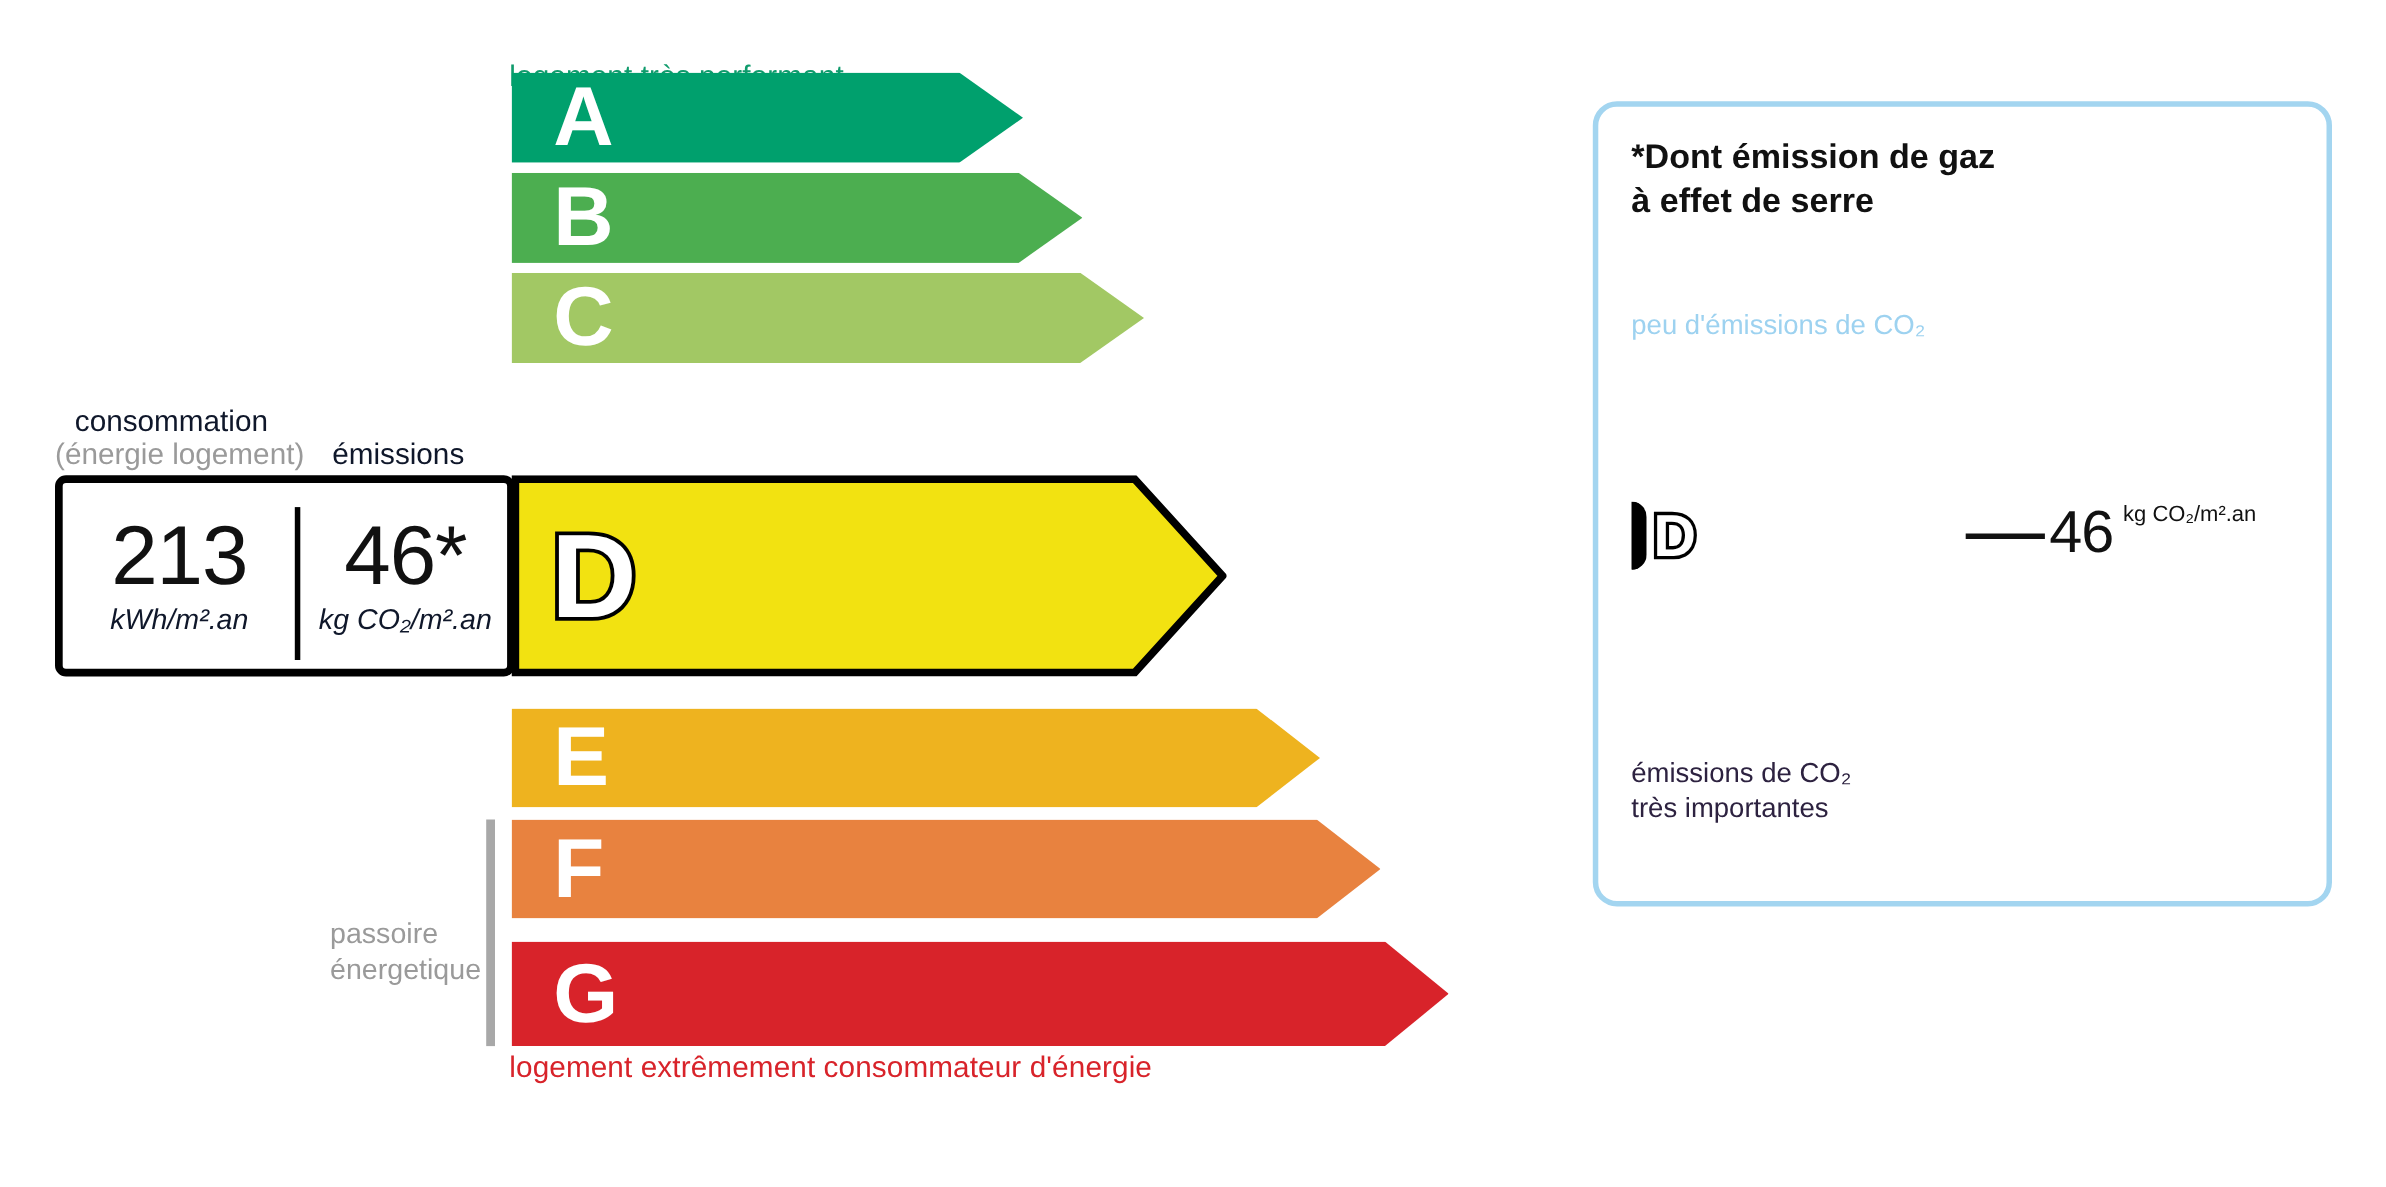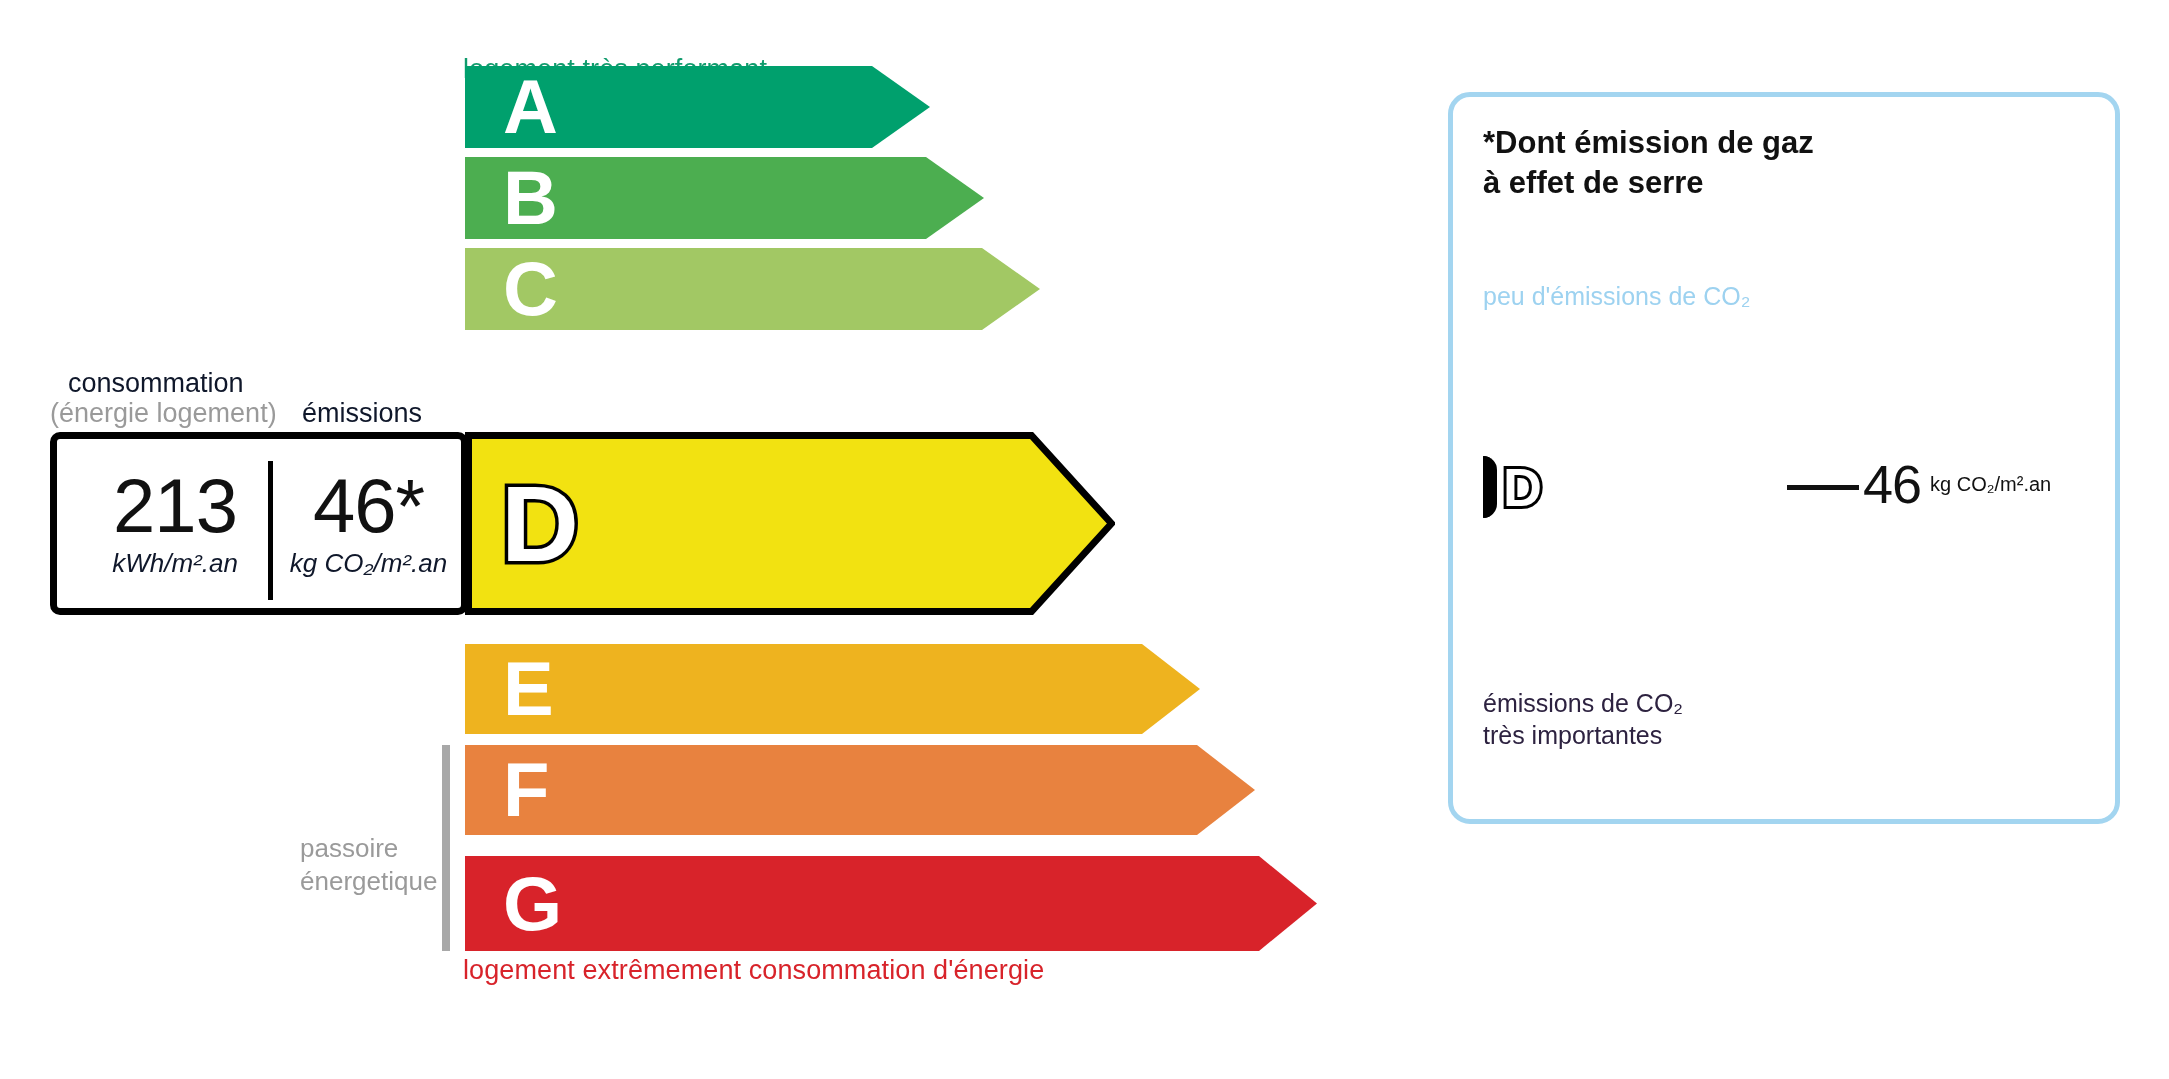--- a/index.html
+++ b/index.html
@@ -44,21 +44,21 @@
   
   #value-box{
     position:absolute;left:50px;top:432px;width:418px;height:183px;
     border:7px solid #000000;border-radius:10px;
     background:#ffffff;box-sizing:border-box;z-index:6;
   }
   #value-box .cell{
     position:absolute;top:0;height:100%;
     display:flex;flex-direction:column;align-items:center;justify-content:center;
   }
-  #cell-conso{left:12px;width:212px;text-align:right;}
+  #cell-conso{left:0;width:212px;text-align:right;}
   #cell-emis{left:212px;width:199px;}
   #value-divider{
     position:absolute;left:211px;top:22px;width:5px;height:139px;background:#000000;
   }
   .val-num{font-size:76px;line-height:0.98;color:#111111;font-weight:normal;letter-spacing:-1px;}
   .val-unit{font-size:26px;line-height:1.1;color:#0f172a;margin-top:6px;white-space:nowrap;font-style:italic;}
 
   .hdr-label{position:absolute;font-size:27px;color:#0f172a;white-space:nowrap;}
   #hdr-conso{left:68px;top:368px;}
   #hdr-conso-sub{left:50px;top:398px;color:#9a9a9a;}
@@ -110,21 +110,21 @@
     border:7px solid #000000;box-sizing:border-box;border-radius:0 999px 999px 0;
   }
   #co2-letter-D{
     left:20px;font-size:54px;color:#ffffff;
     -webkit-text-stroke:6px #000000;paint-order:stroke fill;
   }
   #co2-leader{
     position:absolute;height:5px;background:#111111;
   }
   #co2-callout{
-    position:absolute;display:flex;align-items:center;white-space:nowrap;
+    position:absolute;display:flex;align-items:flex-start;white-space:nowrap;
   }
   #co2-callout-value{font-size:54px;color:#111111;line-height:1;letter-spacing:-1px;}
   #co2-callout-unit{font-size:20px;color:#111111;margin-left:9px;}
 
   .nosel{user-select:none;}
 </style>
 </head>
 <body>
 
 <div class="stage">
@@ -180,21 +180,21 @@
 
     <div class="hdr-label nosel" id="hdr-conso">consommation</div>
     <div class="hdr-label nosel" id="hdr-conso-sub">(énergie logement)</div>
     <div class="hdr-label nosel" id="hdr-emis">émissions</div>
 
 
     <div id="passoire-bar"></div>
     <div id="passoire-label" class="nosel">passoire
 énergetique</div>
 
-    <div class="scale-caption nosel" id="caption-bottom">logement extrêmement consommation d'énergie</div>
+    <div class="scale-caption nosel" id="caption-bottom">logement extrêmement consommateur d'énergie</div>
   </div>
 
   <div id="co2-panel">
     <div id="co2-title" class="nosel">*Dont émission de gaz
 à effet de serre</div>
 
     <div id="co2-top-caption" class="nosel">peu d'émissions de CO₂</div>
 
     <div id="co2-rows">
         <div class="co2-row" id="co2-row-A" style="top: 200px; width: 178px; height: 44px;">

